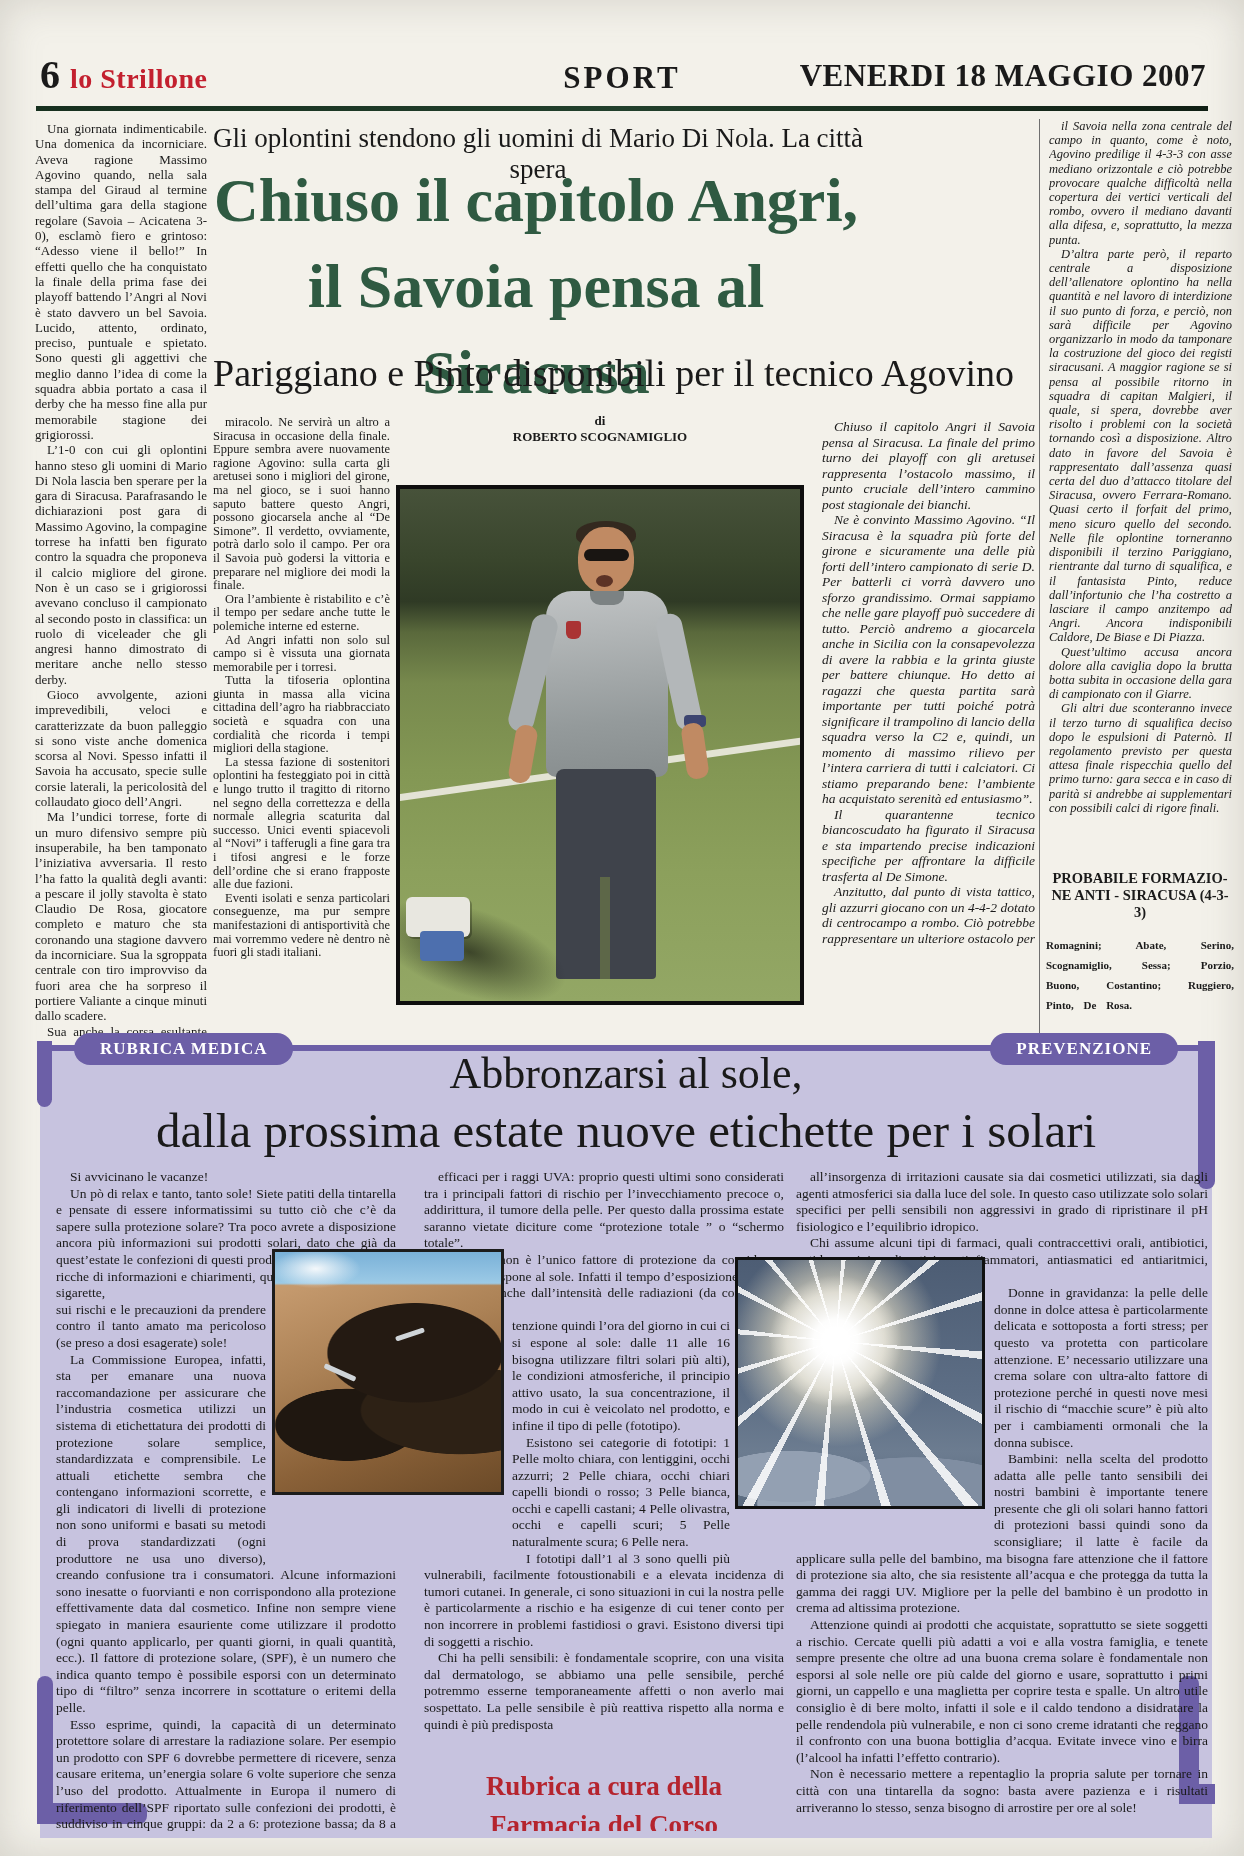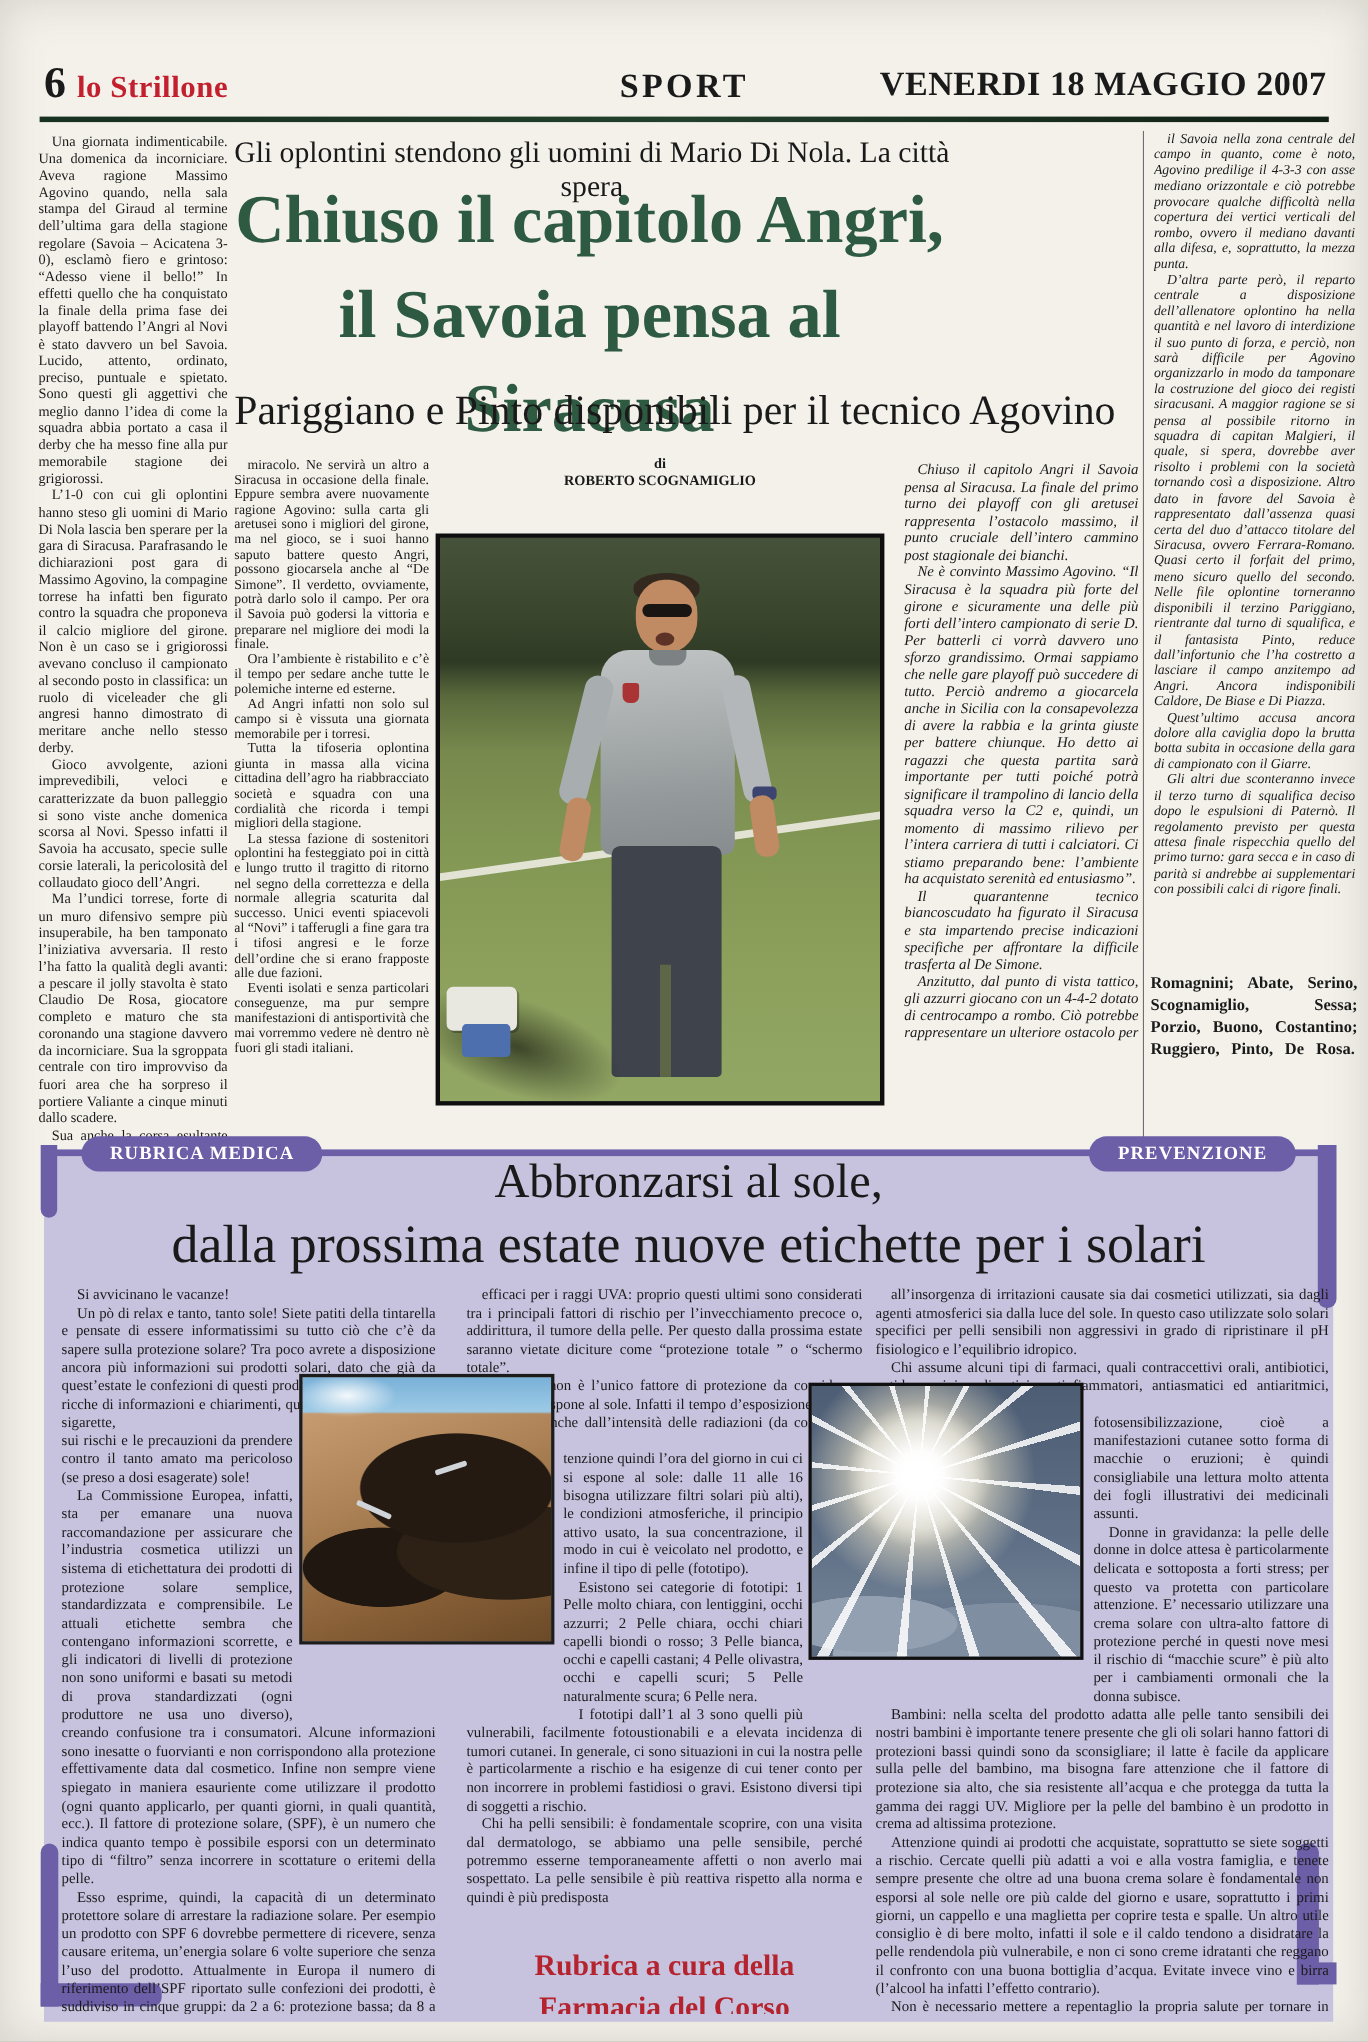--- a/index.html
+++ b/index.html
@@ -31,21 +31,21 @@
   .a-col2{left:213px;top:303px;width:177px;height:574px;font-size:12.5px;line-height:13.6px;}
   .a-col3{left:822px;top:306px;width:213px;height:578px;font-style:italic;font-size:13.5px;line-height:15.5px;}
   .a-col4{left:1049px;top:6px;width:183px;height:744px;font-style:italic;font-size:12.5px;line-height:14.2px;}
   .a-kicker{position:absolute;left:208px;top:10px;width:660px;text-align:center;font-size:27px;}
   .a-headline{position:absolute;left:198px;top:44px;width:676px;text-align:center;font-weight:bold;font-size:62px;line-height:86px;color:var(--headline_green);}
   .a-subhead{position:absolute;left:213px;top:238px;width:820px;font-size:38px;font-weight:normal;}
   .a-byline{position:absolute;left:398px;top:300px;width:404px;text-align:center;font-size:13px;font-weight:bold;line-height:16px;}
   .a-vrule{position:absolute;left:1039px;top:6px;width:1px;height:924px;background:#6f6f6f;}
   .a-formation{position:absolute;left:1046px;top:757px;width:188px;text-align:center;}
   .a-formation .fhead{font-weight:bold;font-size:14.5px;line-height:17px;}
-  .a-formation .fnames{margin-top:14px;font-weight:bold;font-size:15px;line-height:20px;text-align:justify;word-spacing:7px;}
+  .a-formation .fnames{margin-top:14px;font-weight:bold;font-size:11px;line-height:20px;text-align:justify;word-spacing:7px;}
   
   .main-photo{position:absolute;left:396px;top:372px;width:408px;height:520px;border:4px solid #0e0e0e;
     background:linear-gradient(180deg,#47523a 0%,#39452c 14%,#2f3a25 22%,#5a693c 28%,#77894d 38%,#839754 55%,#8ca05c 75%,#93a765 100%);overflow:hidden;}
   .field-line{position:absolute;left:-6%;top:54%;width:115%;height:7px;background:#ece9e0;transform:rotate(-8deg);opacity:.92;}
   .coach{position:absolute;left:108px;top:28px;width:200px;height:480px;}
   .coach-head{position:absolute;left:70px;top:10px;width:56px;height:66px;background:#c08a63;border-radius:46%;}
   .coach-hair{position:absolute;left:68px;top:4px;width:60px;height:26px;background:#33291f;border-radius:50% 50% 40% 40%;}
   .coach-shades{position:absolute;left:76px;top:32px;width:45px;height:12px;background:#191512;border-radius:6px;}
   .coach-mouth{position:absolute;left:88px;top:58px;width:17px;height:12px;background:#5c3326;border-radius:50%;}
   .coach-torso{position:absolute;left:38px;top:74px;width:122px;height:186px;background:linear-gradient(175deg,#c0c3c4,#949a9b 70%,#878d8e);border-radius:26px 26px 10px 10px;}
@@ -185,20 +185,24 @@
     <div class="a-vrule"></div>
 
     <div class="acol a-col4">
       <p>il Savoia nella zona centrale del campo in quanto, come è noto, Agovino predilige il 4-3-3 con asse mediano orizzontale e ciò potrebbe provocare qualche difficoltà nella copertura dei vertici verticali del rombo, ovvero il mediano davanti alla difesa, e, soprattutto, la mezza punta.</p>
       <p>D’altra parte però, il reparto centrale a disposizione dell’allenatore oplontino ha nella quantità e nel lavoro di interdizione il suo punto di forza, e perciò, non sarà difficile per Agovino organizzarlo in modo da tamponare la costruzione del gioco dei registi siracusani. A maggior ragione se si pensa al possibile ritorno in squadra di capitan Malgieri, il quale, si spera, dovrebbe aver risolto i problemi con la società tornando così a disposizione. Altro dato in favore del Savoia è rappresentato dall’assenza quasi certa del duo d’attacco titolare del Siracusa, ovvero Ferrara-Romano. Quasi certo il forfait del primo, meno sicuro quello del secondo. Nelle file oplontine torneranno disponibili il terzino Pariggiano, rientrante dal turno di squalifica, e il fantasista Pinto, reduce dall’infortunio che l’ha costretto a lasciare il campo anzitempo ad Angri. Ancora indisponibili Caldore, De Biase e Di Piazza.</p>
       <p>Quest’ultimo accusa ancora dolore alla caviglia dopo la brutta botta subita in occasione della gara di campionato con il Giarre.</p>
       <p>Gli altri due sconteranno invece il terzo turno di squalifica deciso dopo le espulsioni di Paternò. Il regolamento previsto per questa attesa finale rispecchia quello del primo turno: gara secca e in caso di parità si andrebbe ai supplementari con possibili calci di rigore finali.</p>
     </div>
 
     <div class="a-formation">
+      <div class="fhead">
+        <span>PROBABILE FORMAZIO-</span><br>
+        <span>NE ANTI - SIRACUSA (4-3-3)</span>
+      </div>
       <div class="fnames">Romagnini; Abate, Serino, Scognamiglio, Sessa; Porzio, Buono, Costantino; Ruggiero, Pinto, De Rosa.</div>
     </div>
   </section>
 
   <section class="health-box">
     <div class="corner c-tl"></div>
     <div class="corner c-tr"></div>
     <div class="corner c-bl-h"></div>
     <div class="corner c-bl-v"></div>
     <div class="corner c-br-h"></div>
@@ -234,21 +238,20 @@
         <br>
         <br>
         
       </div>
     </div>
 
     <div class="hcol hcol3">
       <p>all’insorgenza di irritazioni causate sia dai cosmetici utilizzati, sia dagli agenti atmosferici sia dalla luce del sole. In questo caso utilizzate solo solari specifici per pelli sensibili non aggressivi in grado di ripristinare il pH fisiologico e l’equilibrio idropico.</p>
       <p><span class="lead">Chi assume alcuni tipi di farmaci</span><span>, quali contraccettivi orali, antibiotici, antidepressivi , diuretici, antinfiammatori, antiasmatici ed antiaritmici, possono dar luogo a reazioni di</span></p>
       <div class="spacer-l sp-c3l"></div>
-      <p class="cont">fotosensibilizzazione, cioè a manifestazioni cutanee sotto forma di macchie o eruzioni; è quindi consigliabile una lettura molto attenta dei fogli illustrativi dei medicinali assunti.</p>
       <p><span class="lead">Donne in gravidanza</span><span>: la pelle delle donne in dolce attesa è particolarmente delicata e sottoposta a forti stress; per questo va protetta con particolare attenzione. E’ necessario utilizzare una crema solare con ultra-alto fattore di protezione perché in questi nove mesi il rischio di “macchie scure” è più alto per i cambiamenti ormonali che la donna subisce.</span></p>
       <p><span class="lead">Bambini</span><span>: nella scelta del prodotto adatta alle pelle tanto sensibili dei nostri bambini è importante tenere presente che gli oli solari hanno fattori di protezioni bassi quindi sono da sconsigliare; il latte è facile da applicare sulla pelle del bambino, ma bisogna fare attenzione che il fattore di protezione sia alto, che sia resistente all’acqua e che protegga da tutta la gamma dei raggi UV. Migliore per la pelle del bambino è un prodotto in crema ad altissima protezione.</span></p>
       <p>Attenzione quindi ai prodotti che acquistate, soprattutto se siete soggetti a rischio. Cercate quelli più adatti a voi e alla vostra famiglia, e tenete sempre presente che oltre ad una buona crema solare è fondamentale non esporsi al sole nelle ore più calde del giorno e usare, soprattutto i primi giorni, un cappello e una maglietta per coprire testa e spalle. Un altro utile consiglio è di bere molto, infatti il sole e il caldo tendono a disidratare la pelle rendendola più vulnerabile, e non ci sono creme idratanti che reggano il confronto con una buona bottiglia d’acqua. Evitate invece vino e birra (l’alcool ha infatti l’effetto contrario).</p>
       <p>Non è necessario mettere a repentaglio la propria salute per tornare in città con una tintarella da sogno: basta avere pazienza e i risultati arriveranno lo stesso, senza bisogno di arrostire per ore al sole!</p>
     </div>
 
     <figure class="braids-photo">
       <div class="hairpin1"></div>
       <div class="hairpin2"></div>
     </figure>

